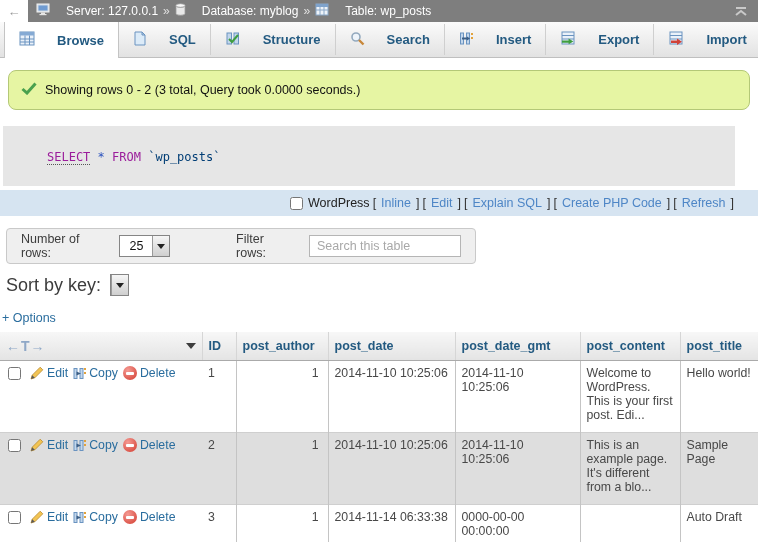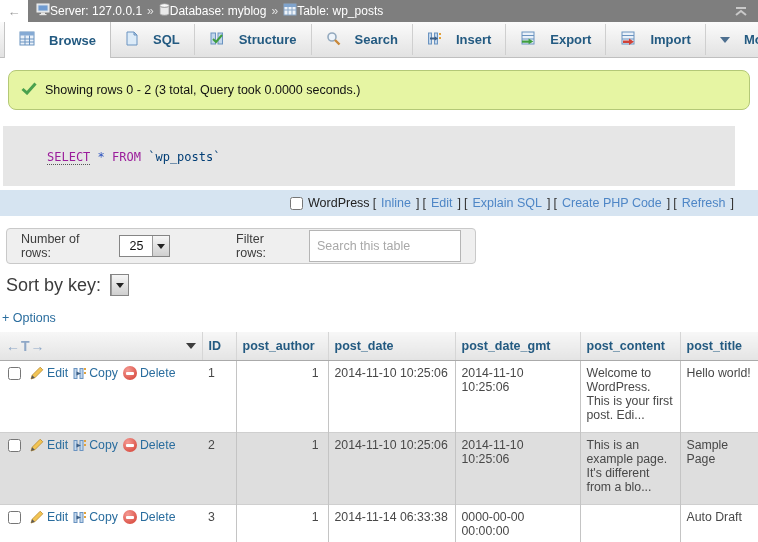--- a/index.html
+++ b/index.html
@@ -5,28 +5,28 @@
   * { margin:0; padding:0; box-sizing:border-box; }
   html,body { width:758px; height:542px; overflow:hidden; background:#fff;
     font-family:"Liberation Sans","DejaVu Sans",sans-serif; font-size:12px; color:#444; }
 
   
   .topbar { display:flex; align-items:stretch; height:22px; }
   .nav-toggle { width:28px; display:flex; align-items:center; justify-content:center;
     background:#fff; color:#9a9a9a; font-size:13px; cursor:pointer; }
   .crumbbar { flex:1; background:#7e7e7e; color:#fff; display:flex; align-items:center;
     gap:5px; padding:0 8px; font-size:12px; }
-  .crumb { display:flex; align-items:center; gap:0; cursor:pointer; }
+  .crumb { display:flex; align-items:center; gap:16px; cursor:pointer; }
   .crumb-sep { color:#e0e0e0; }
   .collapse-btn { margin-left:auto; cursor:pointer; display:flex; align-items:center; }
 
   
   .tabbar { height:36px; display:flex; align-items:stretch; padding-left:4px;
     background:linear-gradient(#fbfbfb,#e2e2e2); border-bottom:1px solid #bfbfbf; }
-  .tab { display:flex; align-items:center; gap:14px; padding:0 14px; cursor:pointer;
+  .tab { display:flex; align-items:center; gap:22px; padding:0 14px; cursor:pointer;
     border-right:1px solid #cfcfcf; color:#235a81; font-weight:bold; font-size:13px;
     margin:2px 0; }
   .tab:first-child { border-left:1px solid #cfcfcf; }
   .tab.active { background:#fff; margin:0 0 -1px 0; border-left:1px solid #c4c4c4;
     border-right:1px solid #c4c4c4; }
   .tab svg { flex:0 0 auto; }
   .tri-down { width:0; height:0; border:5px solid transparent; border-top:6px solid #4d6f8f;
     margin-top:5px; }
 
   
@@ -54,21 +54,21 @@
     border:1px solid #c9c9c9; border-radius:4px; display:flex; align-items:center;
     padding:0 14px; gap:22px; color:#3c3c3c; font-size:12.5px; }
   .fselect { display:inline-flex; align-items:center; border:1px solid #858585;
     background:#fff; height:22px; cursor:pointer; }
   .fselect .val { padding:0 9px; color:#111; }
   .fselect .btn { width:17px; height:20px; border-left:1px solid #9a9a9a;
     background:linear-gradient(#f6f6f6,#cfcfcf); display:flex; align-items:center;
     justify-content:center; }
   .fselect .btn i { width:0; height:0; border:4px solid transparent; border-top:5px solid #222;
     margin-top:4px; }
-  .filter-input { width:152px; height:32px; border:1px solid #b5b5b5; padding:0 7px;
+  .filter-input { width:152px; height:22px; border:1px solid #b5b5b5; padding:0 7px;
     font-size:12.5px; color:#ec4899; font-family:inherit; }
   .filter-input::placeholder { color:#a8a8a8; }
   .sortrow { margin:10px 0 0 6px; display:flex; align-items:center; gap:9px;
     color:#3c3c3c; font-size:18px; }
   .sel-wide .val { width:192px; }
   .options-link { display:inline-block; margin:15px 0 7px 2px; color:#2a6d9e;
     font-size:12.5px; text-decoration:none; cursor:pointer; }
 
   
   table.results { border-collapse:collapse; table-layout:fixed; width:758px; }

